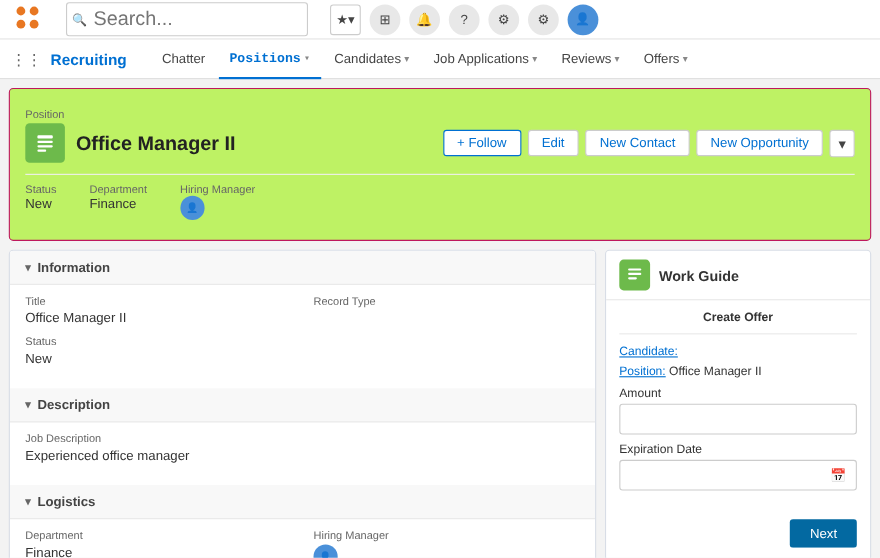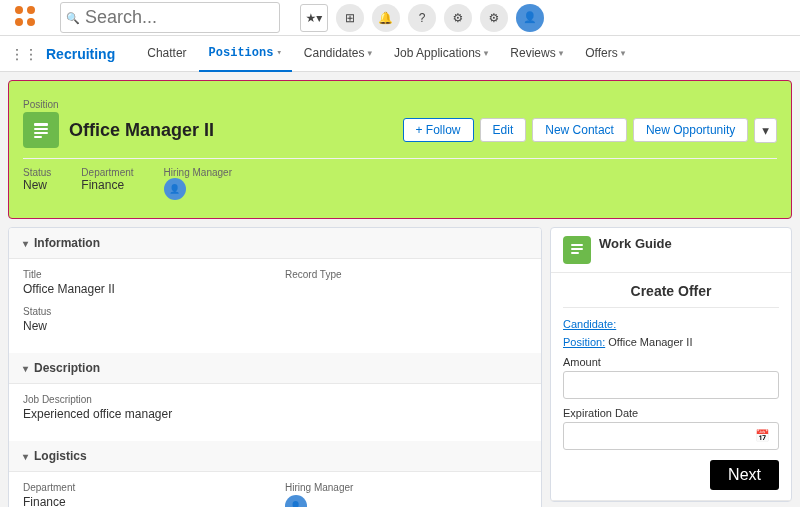--- a/index.html
+++ b/index.html
@@ -236,20 +236,21 @@
       gap: 8px;
     }
 
     .work-guide-card {
       background: #fff;
       border: 1px solid #d8dde6;
       border-radius: 4px;
     }
     .work-guide-header {
       display: flex;
+      align-items: center;
       padding: 8px 12px;
       border-bottom: 1px solid #e8e8e8;
       gap: 8px;
     }
     .work-guide-icon {
       width: 28px; height: 28px;
       background: #6dba4b;
       border-radius: 4px;
       display: flex; align-items: center; justify-content: center;
       color: #fff;
@@ -261,21 +262,21 @@
       color: #333;
     }
 
     .create-offer-section {
       padding: 10px 12px;
       border-bottom: 1px solid #e8e8e8;
     }
     .create-offer-title {
       text-align: center;
       font-weight: bold;
-      font-size: 14px;
+      font-size: 11px;
       color: #333;
       margin-bottom: 10px;
       padding-bottom: 8px;
       border-bottom: 1px solid #e8e8e8;
     }
     .offer-link {
       font-size: 11px;
       color: #0070d2;
       text-decoration: underline;
       cursor: pointer;
@@ -299,29 +300,29 @@
       padding: 5px 8px;
       border: 1px solid #ccc;
       border-radius: 3px;
       font-size: 12px;
       height: 28px;
       display: flex;
       align-items: center;
       justify-content: space-between;
     }
     .next-btn {
-      background: #000000;
+      background: #0369a1;
       color: #fff;
       border: none;
       padding: 6px 18px;
       border-radius: 3px;
-      font-size: 16px;
+      font-size: 12px;
       cursor: pointer;
       float: right;
-      margin-top: 10px;
+      margin-top: 26px;
     }
 
     .job-apps-card {
       background: #fff;
       border: 1px solid #d8dde6;
       border-radius: 4px;
     }
     .job-apps-header {
       display: flex;
       align-items: center;

